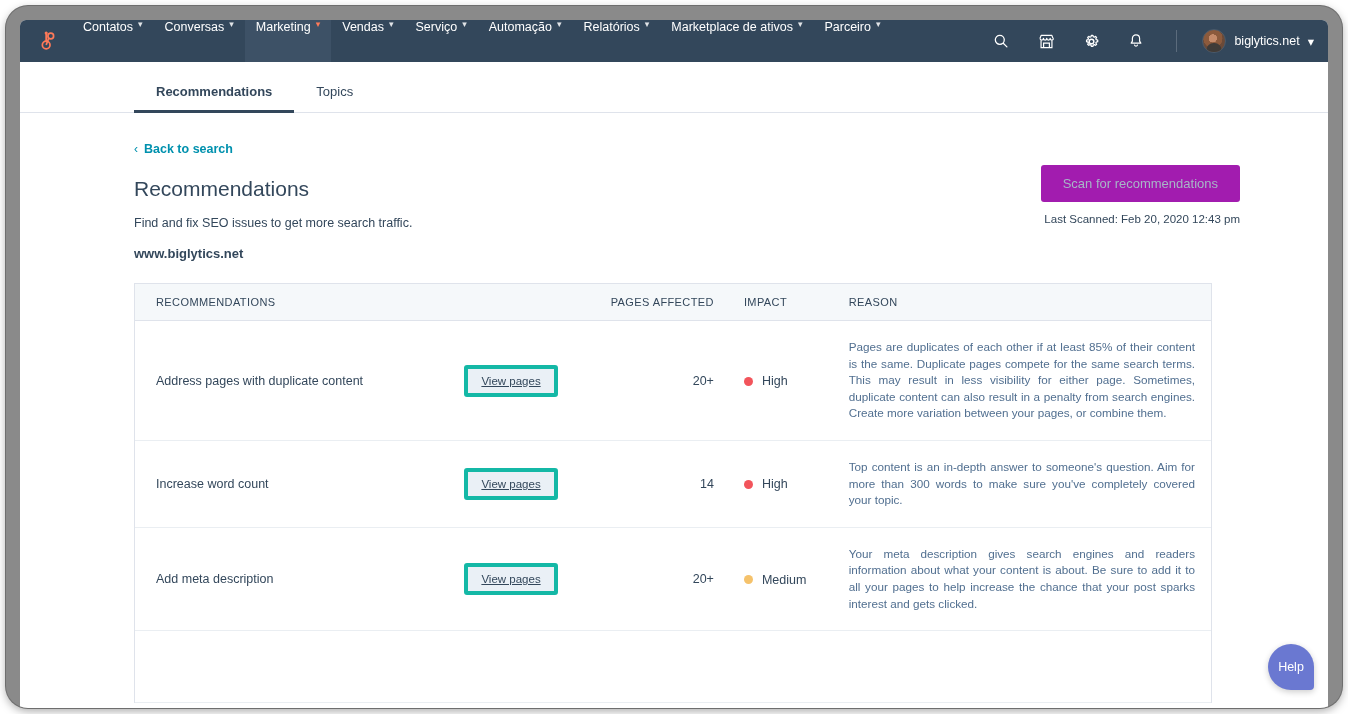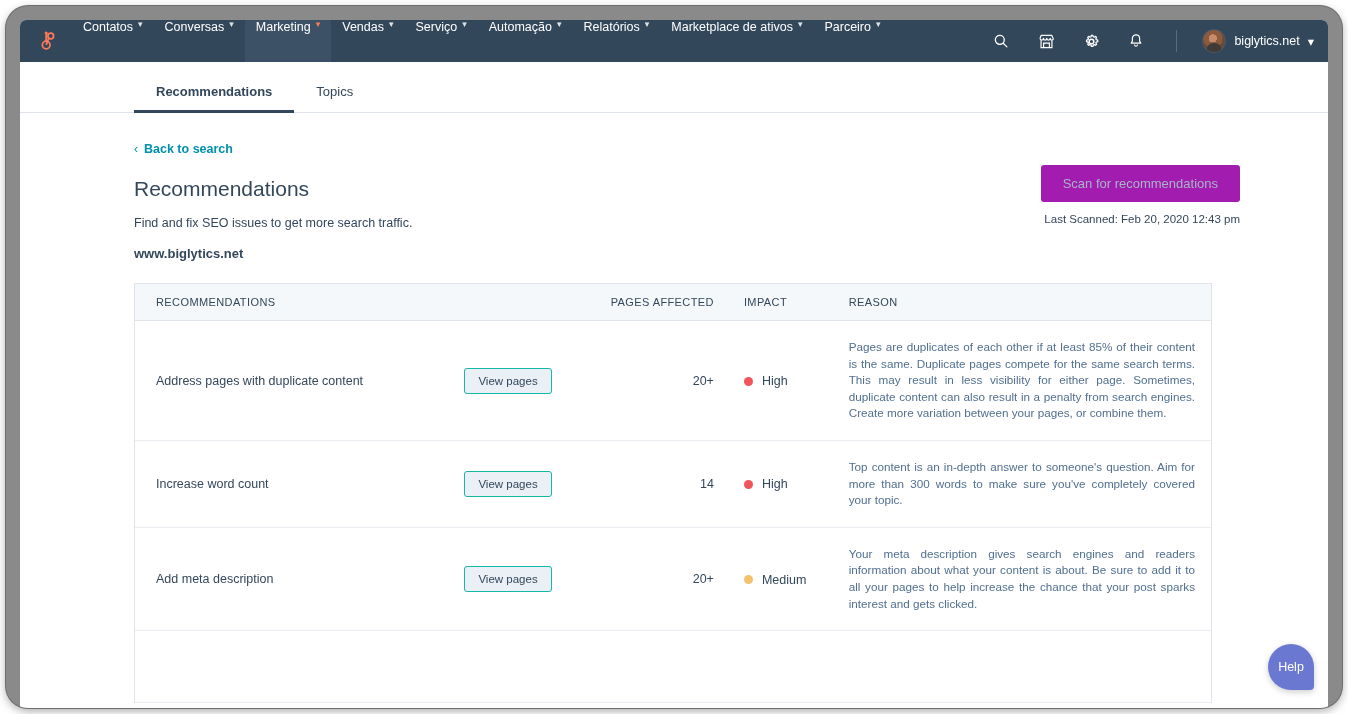--- a/index.html
+++ b/index.html
@@ -156,23 +156,23 @@
   .c-impact { width: 135px; padding-left: 30px; }
   .c-reason { width: 363px; padding-left: 0px; padding-right: 16px; }
 
   .thead .c-pages  { padding-right: 0; }
   .thead .c-impact { padding-left: 30px; }
 
   .row { padding: 18px 0; align-items: center; min-height: 72px; }
   .rec-name { font-size: 12.5px; color: #33475b; }
   .view-btn {
     background: #eaf0f6; color: #33475b;
-    border: 1px solid #14b8a6; border-radius: 3px;
+    border: 4px solid #14b8a6; border-radius: 3px;
     font-size: 11.5px; font-family: inherit;
-    padding: 6px 13px; cursor: pointer;
+    padding: 6px 13px; cursor: pointer; text-decoration: underline;
   }
   .pages-val { font-size: 12.5px; color: #33475b; }
   .impact { display: inline-flex; align-items: center; gap: 9px; font-size: 12.5px; color: #33475b; }
   .dot { width: 9px; height: 9px; border-radius: 50%; flex: none; }
   .reason {
     font-size: 11.7px; color: #516f90; line-height: 1.42;
     text-align: justify; hyphens: auto;
   }
 
   

